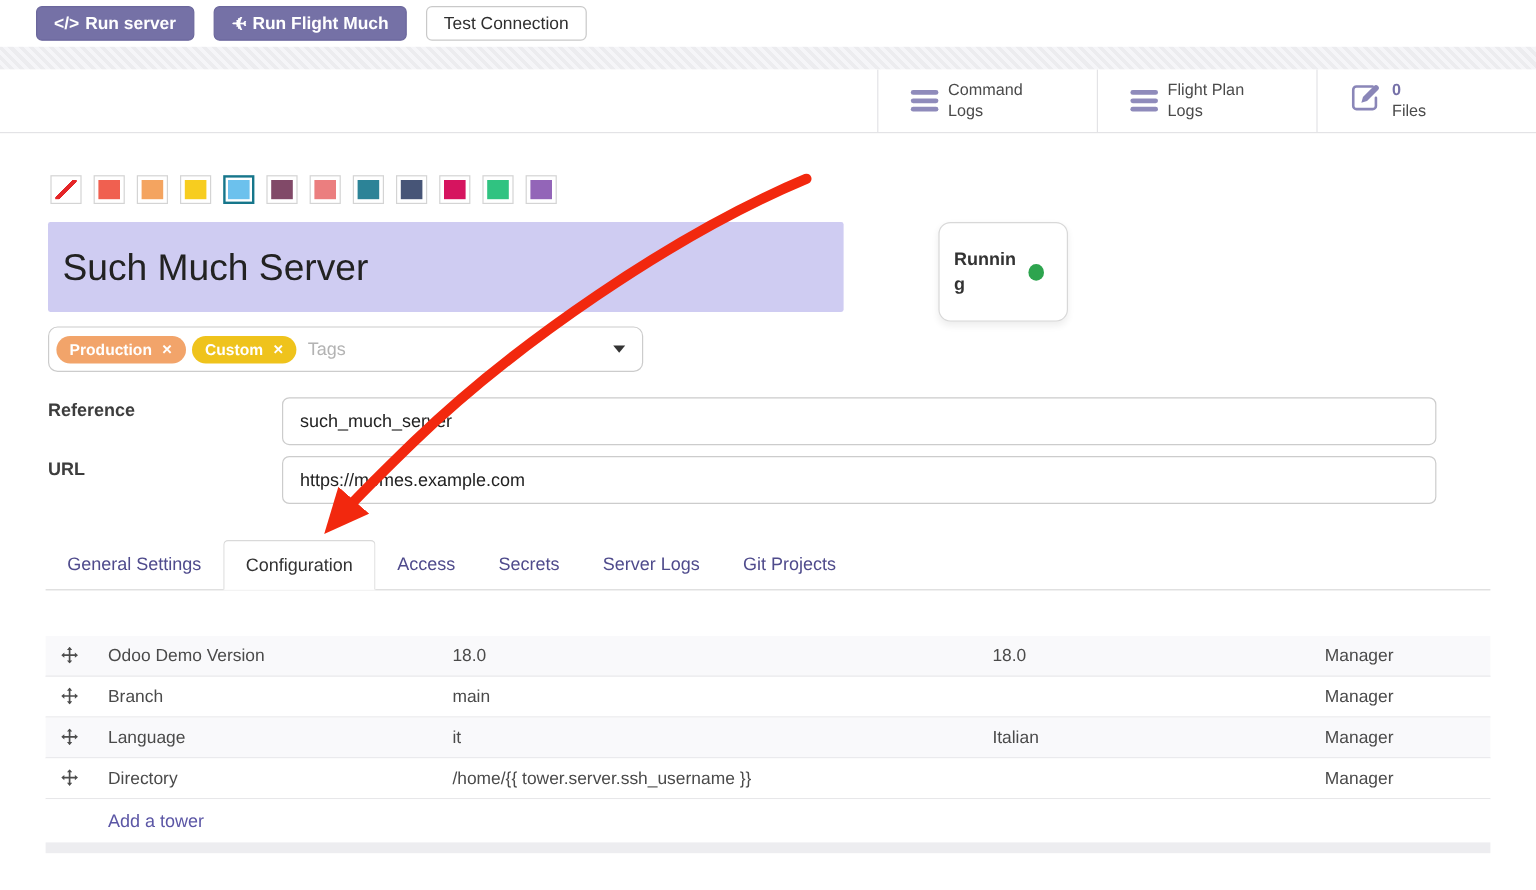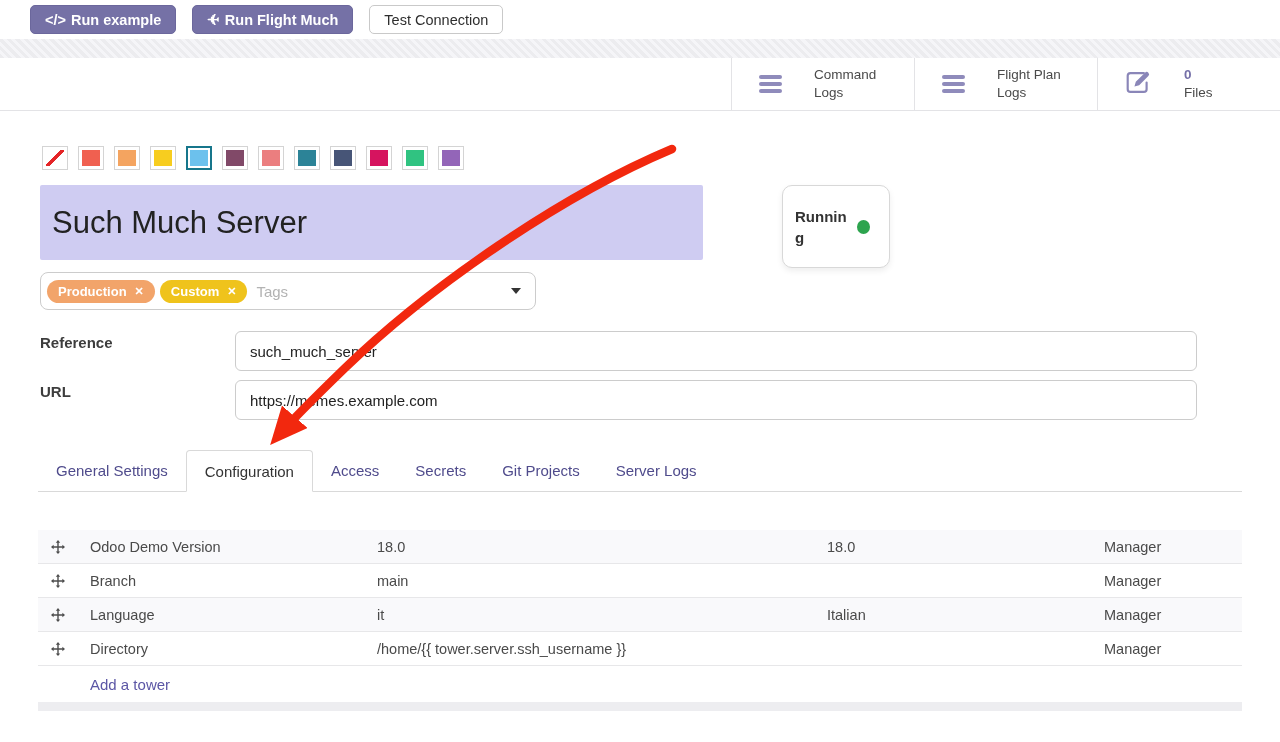--- a/index.html
+++ b/index.html
@@ -16,21 +16,21 @@
   .plane { display:inline-block; transform:scaleX(-1); font-size:15px; }
 
   
   .hatch-strip { position:absolute; top:39px; left:0; width:1280px; height:19px;
     background:repeating-linear-gradient(45deg,#ececef 0 3px,#f5f5f8 3px 6px); }
 
   
   .stat-row { position:absolute; top:58px; left:0; width:1280px; height:53px;
               border-bottom:1px solid #e3e3e6; display:flex; justify-content:flex-end; background:#fff; }
   .stat-box { width:183px; border-left:1px solid #e3e3e6; display:flex; align-items:center;
-              gap:32px; padding-left:27px; cursor:pointer; }
+              gap:8px; padding-left:27px; cursor:pointer; }
   .stat-label { font-size:13.5px; color:#4a4a4a; line-height:1.3; }
   .stat-num { color:#7570a8; font-size:13.5px; font-weight:bold; }
   .hamburger { width:23px; }
   .hamburger div { height:4px; background:#8f8bbb; border-radius:2px; margin:3px 0; }
 
   
   .swatch-row { position:absolute; top:146px; left:42px; display:flex; gap:10px; }
   .swatch { width:26px; height:24px; border:1px solid #d4d4d4; background:#fff; padding:3px; cursor:pointer; }
   .swatch .fill { width:100%; height:100%; }
   .swatch.selected { border:2px solid #16768b; padding:2px; }
@@ -95,21 +95,21 @@
   .arrow-overlay { position:absolute; left:0; top:0; z-index:40; pointer-events:none; }
 </style>
 </head>
 <body>
 
 <div id="app">
 
   <div class="action-bar">
     <div class="btn btn-purple">
       <span>&lt;/&gt;</span>
-      <span>Run example</span>
+      <span>Run server</span>
     </div>
     <div class="btn btn-purple">
       <span class="plane">✈</span>
       <span>Run Flight Much</span>
     </div>
     <div class="btn btn-white">
       <span>Test Connection</span>
     </div>
   </div>
 
@@ -215,22 +215,22 @@
   <div class="field-label" style="top:334px">Reference</div>
   <input class="field-input" style="top: 331px;" value="such_much_server">
   <div class="field-label" style="top:383px">URL</div>
   <input class="field-input" style="top: 380px;" value="https://memes.example.com">
 
   <div class="tabs">
     <div class="tab">General Settings</div>
     <div class="tab active">Configuration</div>
     <div class="tab">Access</div>
     <div class="tab">Secrets</div>
+    <div class="tab">Server Logs</div>
     <div class="tab">Git Projects</div>
-    <div class="tab">Server Logs</div>
   </div>
 
   <div class="cfg-table">
 
     <div class="trow odd">
       <div class="handle-cell">
         <svg viewBox="0 0 16 16" width="14" height="14">
             <path d="M8 0 L10.5 3 L8.8 3 L8.8 7.2 L13 7.2 L13 5.5 L16 8 L13 10.5 L13 8.8 L8.8 8.8 L8.8 13 L10.5 13 L8 16 L5.5 13 L7.2 13 L7.2 8.8 L3 8.8 L3 10.5 L0 8 L3 5.5 L3 7.2 L7.2 7.2 L7.2 3 L5.5 3 Z" fill="#4d4d4d"></path>
           </svg>
       </div>

